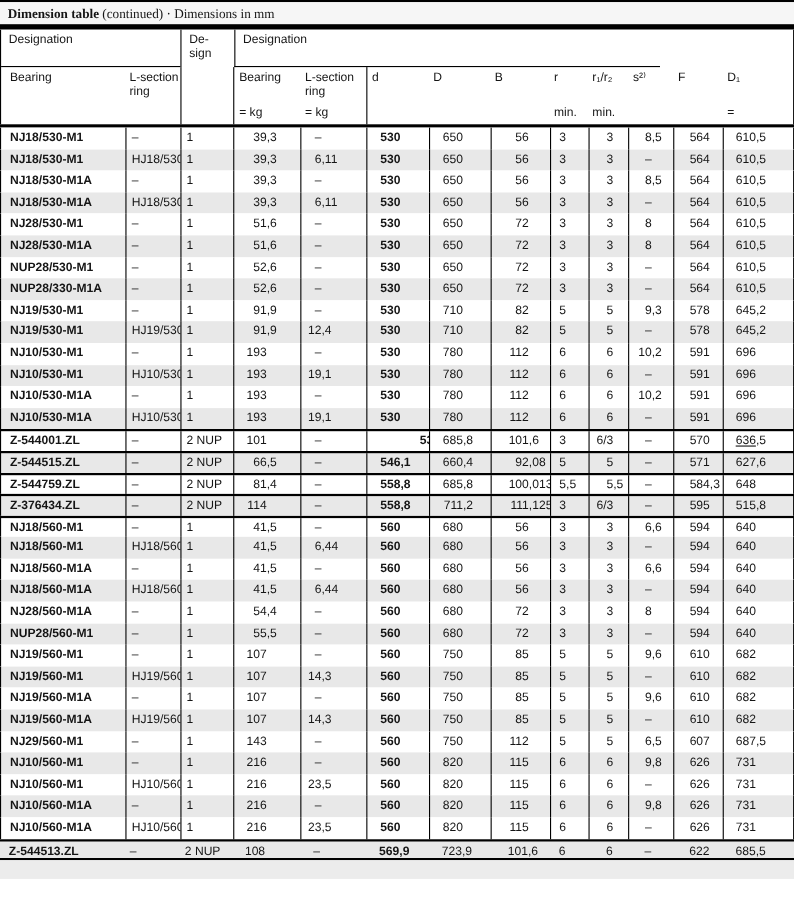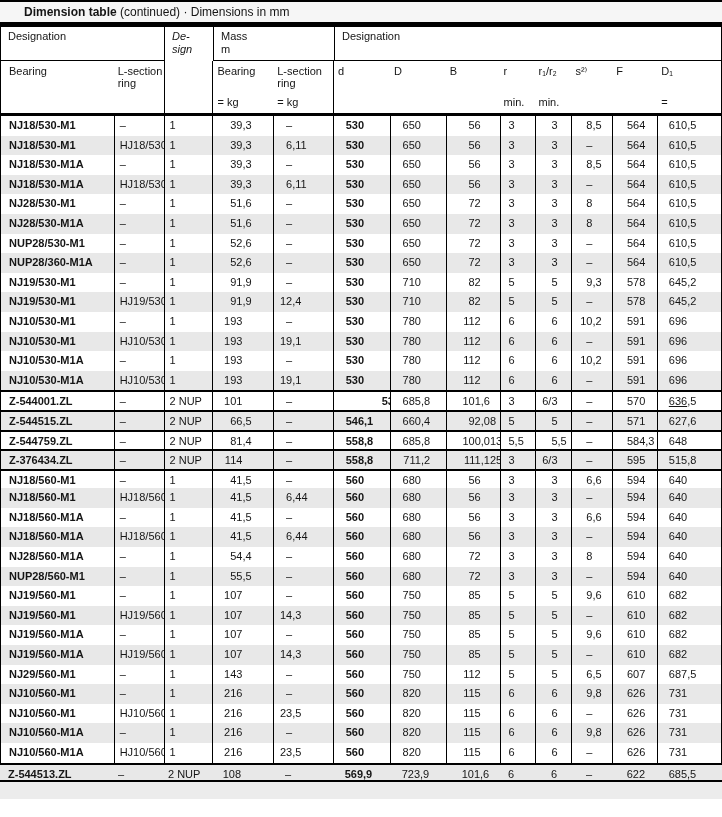--- a/index.html
+++ b/index.html
@@ -9,33 +9,33 @@
     -webkit-font-smoothing:antialiased;
   }
   #page{
     position:relative;width:722px;height:817px;margin:0 auto;
     background:#ffffff;overflow:hidden;
   }
   .b{font-weight:bold;}
   
   .topline{height:2px;background:#000;}
   .title{
-    height:20px;line-height:20px;padding-left:24px;
-    font-size:12px;background:#f6f6f6;
+    height:20px;line-height:20px;padding-left:7px;
+    font-size:12px;background:#f6f6f6;font-family:Liberation Serif, serif;
   }
   .thickbar{height:5px;background:#000;}
   
   .head{
     border-left:1px solid #000;border-right:1px solid #000;
     font-size:11px;box-sizing:border-box;background:#fff;
   }
   .hrowA{display:flex;height:34px;}
   .hrowA > div{box-sizing:border-box;padding:3px 0 0 7px;line-height:13px;white-space:pre-line;}
   .ha-des{width:163px;border-bottom:1px solid #000;}
-  .ha-dsg{width:49px;border-left:1px solid #000;padding-left:5px;font-style:italic;}
+  .ha-dsg{width:49px;border-left:1px solid #000;padding-left:5px;}
   .ha-mass{width:121px;border-left:1px solid #000;border-bottom:1px solid #000;}
   .ha-dim{width:387px;border-left:1px solid #000;border-bottom:1px solid #000;}
   .hrowB{display:flex;height:52px;}
   .hrowB > div{
     box-sizing:border-box;display:flex;flex-direction:column;
     justify-content:space-between;padding:4px 0 5px 4px;line-height:12px;
   }
   .hrowB .lbl{white-space:pre-line;}
   .hbl{border-left:1px solid #000;}
   
@@ -78,22 +78,20 @@
 
   <div class="title"><span class="b">Dimension table</span><span> (continued) · Dimensions in mm</span></div>
 
   <div class="thickbar"></div>
 
   <div class="head">
     <div class="hrowA">
       <div class="ha-des">Designation</div>
       <div class="ha-dsg">De-
 sign</div>
-      <div class="ha-mass">Mass
-m</div>
       <div class="ha-dim">Designation</div>
     </div>
     <div class="hrowB">
       <div class="c0">
         <span class="lbl">Bearing</span>
           <span></span>
       </div>
       <div class="c1">
         <span class="lbl">L-section
 ring</span>
@@ -456,21 +454,21 @@
         <div class="cell c11">
           <span class="ip" style="width: 28px;">564</span>
           <span class="dp"></span>
         </div>
         <div class="cell c12">
           <span class="ip" style="width: 25px;">610</span>
           <span class="dp">,5</span>
         </div>
       </div>
       <div class="row shade">
-        <div class="cell c0 b">NUP28/360-M1A</div>
+        <div class="cell c0 b">NUP28/330-M1A</div>
         <div class="cell c1">–</div>
         <div class="cell c2">1</div>
         <div class="cell c3">
           <span class="ip" style="width: 25px;">52</span>
           <span class="dp">,6</span>
         </div>
         <div class="cell c4">
           <span class="ip" style="width: 14px;">–</span>
           <span class="dp"></span>
         </div>

